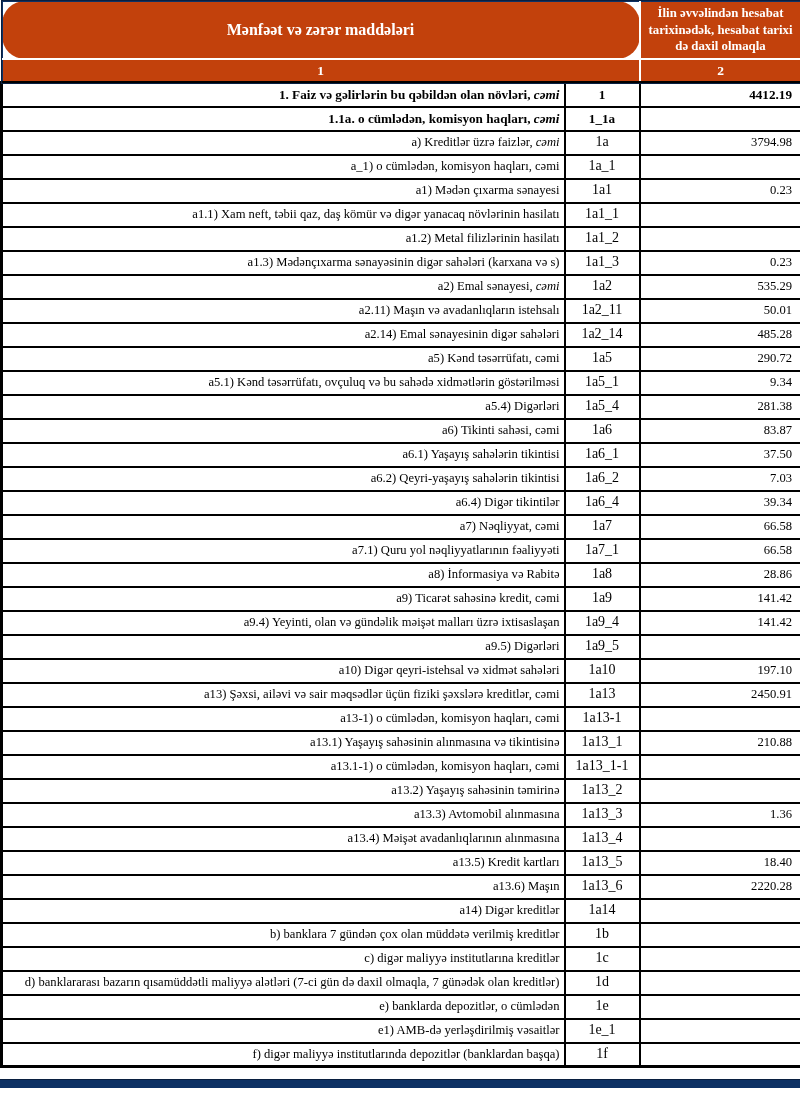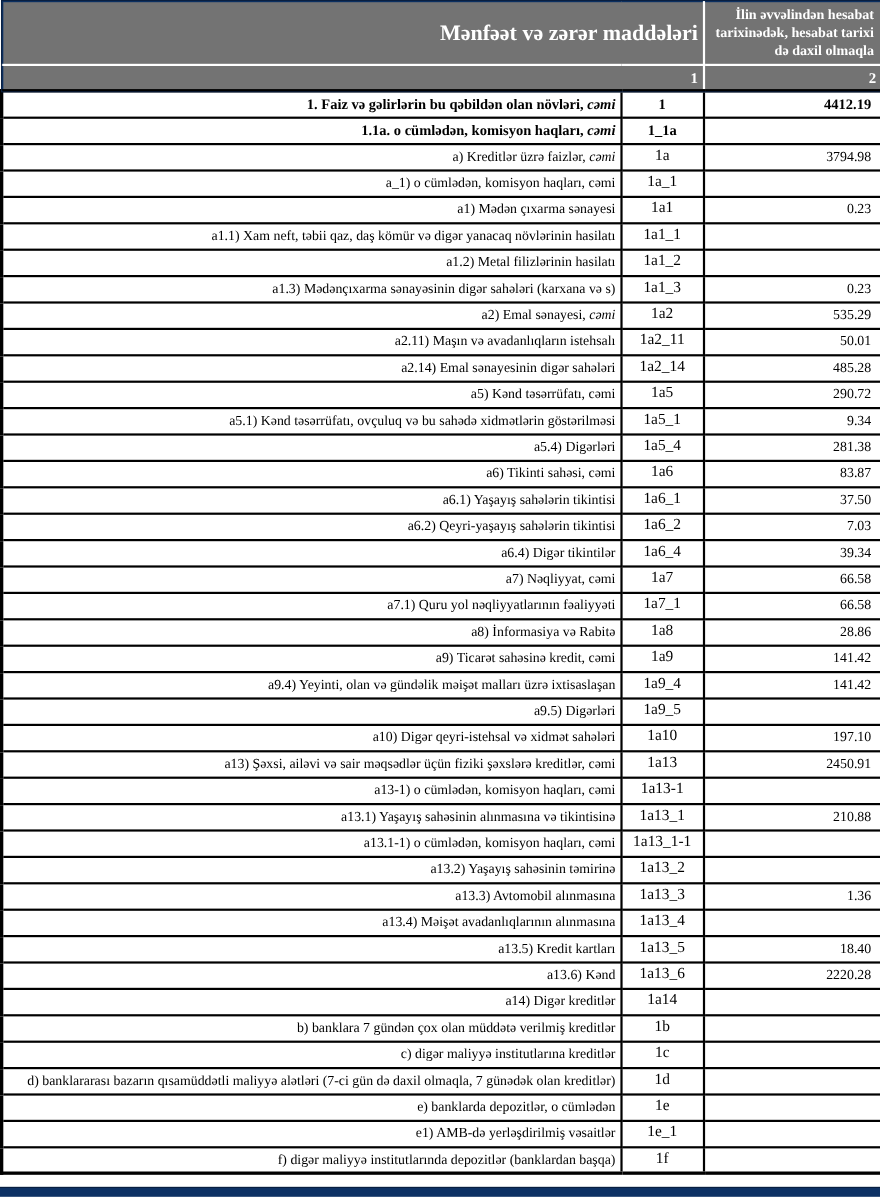--- a/index.html
+++ b/index.html
@@ -11,31 +11,31 @@
     color:#000;
     overflow:hidden;
   }
   table.report{
     border-collapse:collapse;
     table-layout:fixed;
     width:800px;
   }
   
   thead th{
-    background:#737373;
+    background:#c2410c;
     color:#ffffff;
     font-weight:bold;
     border:2px solid #ffffff;
     padding:2px 4px;
-    text-align:right;
+    text-align:center;
     vertical-align:middle;
   }
   thead tr.hdr-titles th{height:52px;}
   thead tr.hdr-nums th{height:17px;font-size:13.5px;}
-  thead tr.hdr-titles th:first-child{font-size:20px;}
+  thead tr.hdr-titles th:first-child{font-size:16px;border-radius:23px;}
   thead tr.hdr-titles th.col2-hdr{font-size:12.8px;line-height:1.3;padding:2px 6px;}
   thead tr:first-child th{border-top-color:#0d3164;}
   thead th:first-child{border-left-color:#0d3164;}
   thead th:last-child{border-right-color:#0d3164;}
   thead{outline:1px solid #091f40;}
   
   tbody td{
     border:2px solid #000000;
     font-size:12.6px;
     padding:1px 4px;
@@ -246,21 +246,21 @@
     <td class="c-label ind-3"><span class="lbl-text">a13.4) Məişət avadanlıqlarının alınmasına</span><i class="lbl-italic"></i></td>
     <td class="c-code">1a13_4</td>
     <td class="c-value"></td>
   </tr>
         <tr>
     <td class="c-label ind-3"><span class="lbl-text">a13.5) Kredit kartları</span><i class="lbl-italic"></i></td>
     <td class="c-code">1a13_5</td>
     <td class="c-value">18.40</td>
   </tr>
         <tr>
-    <td class="c-label ind-3"><span class="lbl-text">a13.6) Kənd</span><i class="lbl-italic"></i></td>
+    <td class="c-label ind-3"><span class="lbl-text">a13.6) Maşın</span><i class="lbl-italic"></i></td>
     <td class="c-code">1a13_6</td>
     <td class="c-value">2220.28</td>
   </tr>
         <tr>
     <td class="c-label ind-2"><span class="lbl-text">a14) Digər kreditlər</span><i class="lbl-italic"></i></td>
     <td class="c-code">1a14</td>
     <td class="c-value"></td>
   </tr>
         <tr>
     <td class="c-label ind-1"><span class="lbl-text">b) banklara 7 gündən çox olan müddətə verilmiş kreditlər</span><i class="lbl-italic"></i></td>

